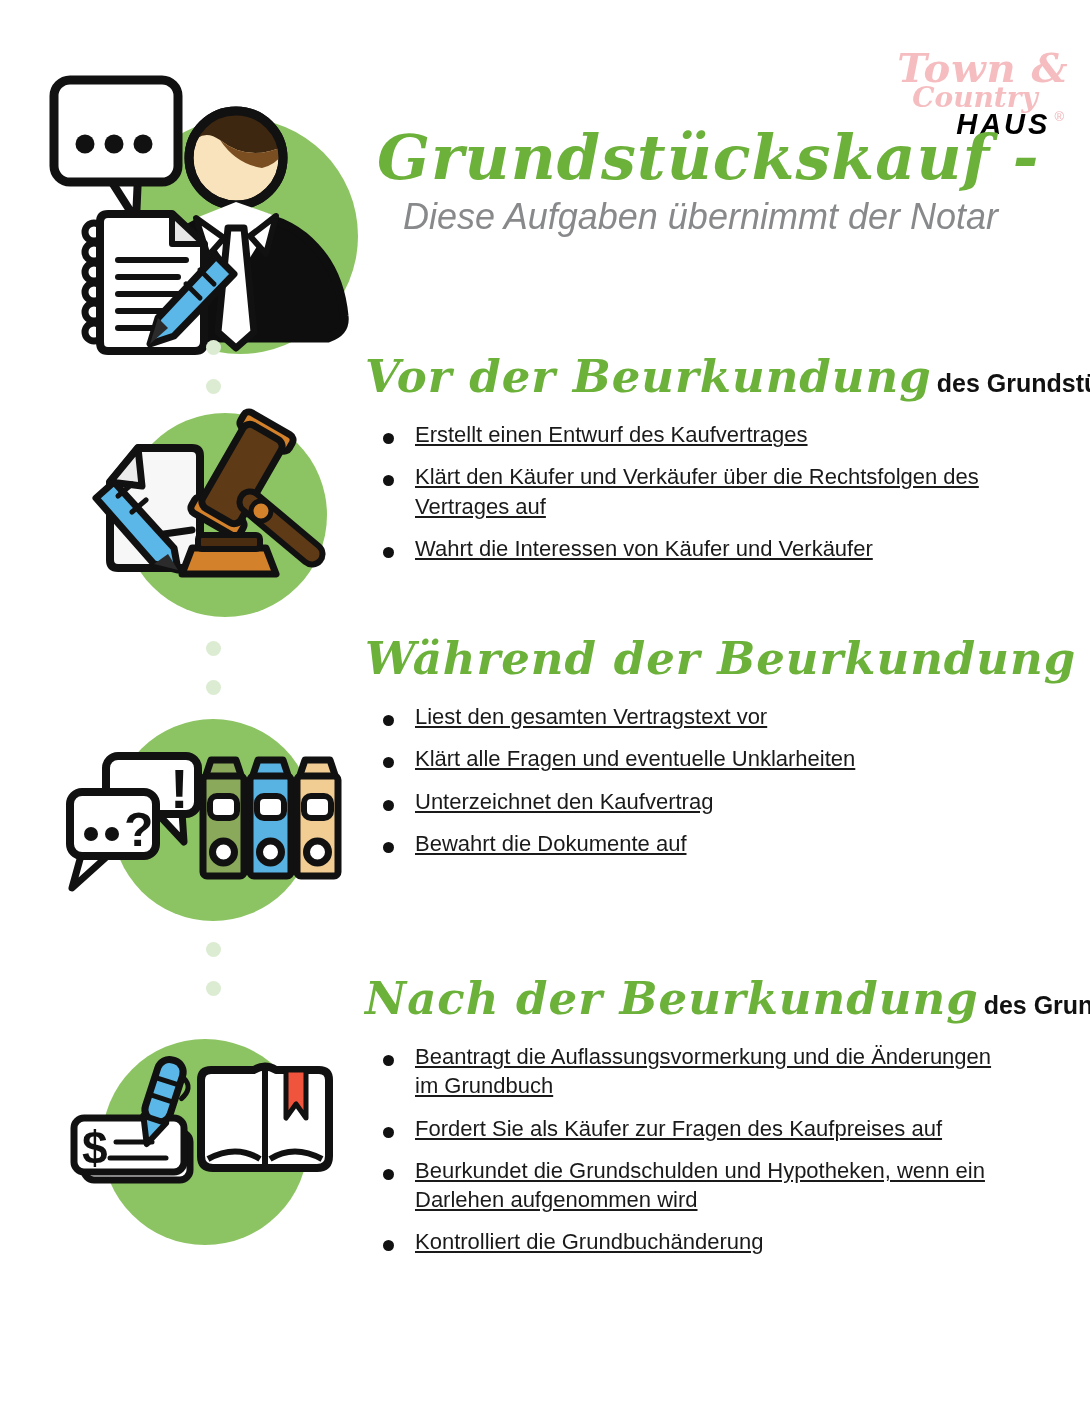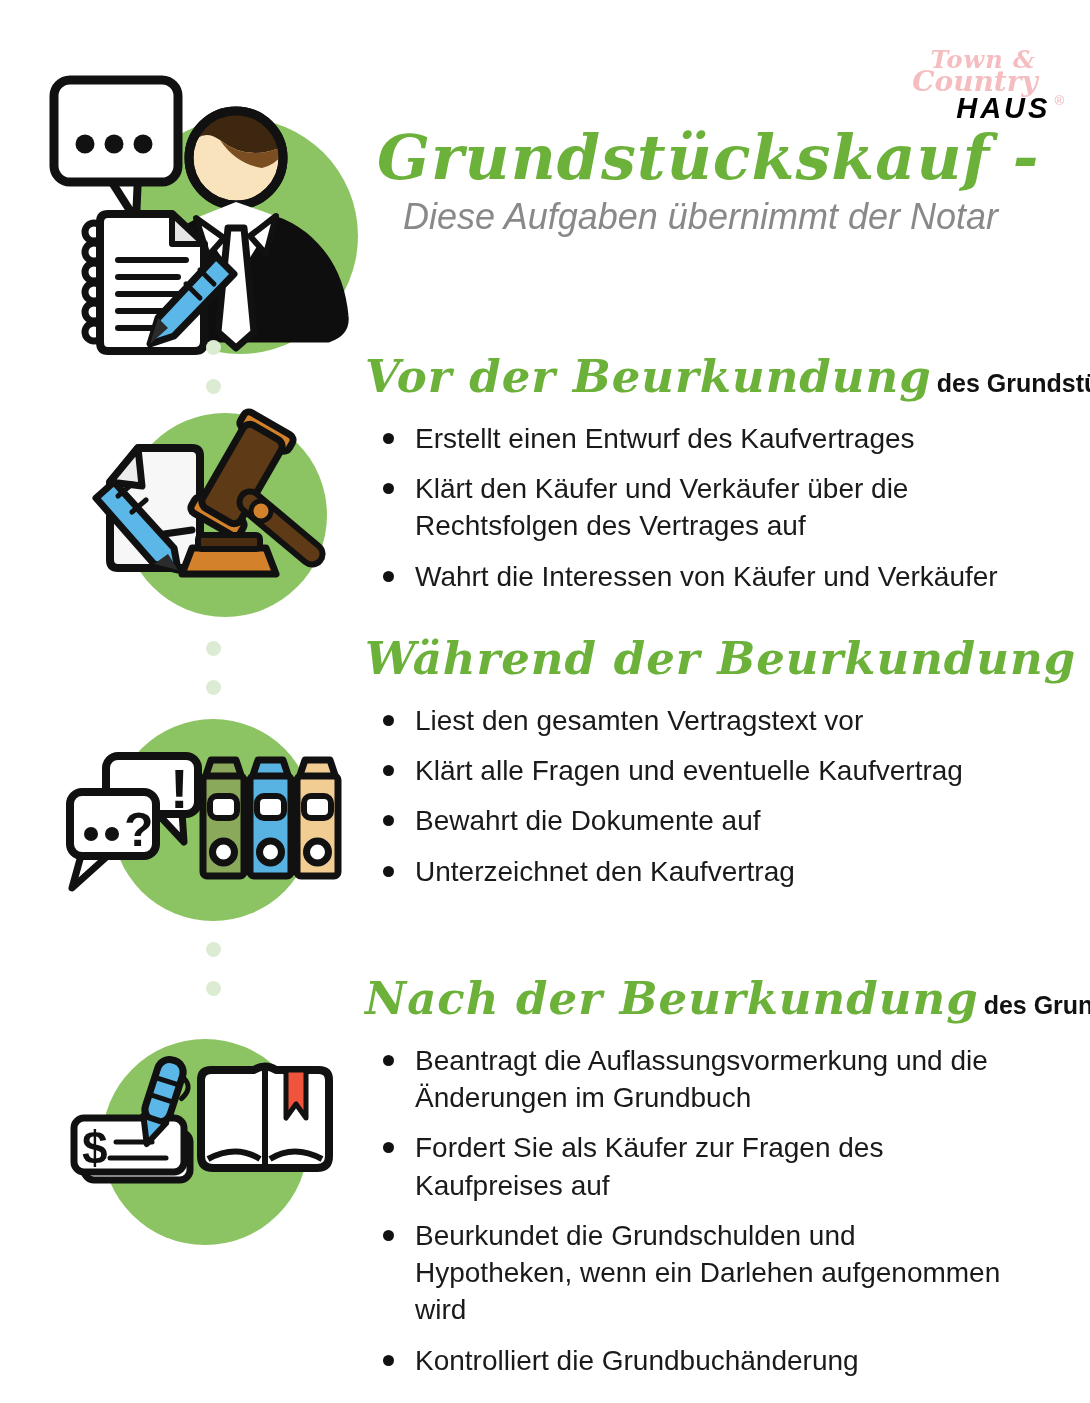--- a/index.html
+++ b/index.html
@@ -4,21 +4,21 @@
 <style>
   html,body{margin:0;padding:0;background:#ffffff;}
   body{width:1090px;height:1403px;position:relative;overflow:hidden;
        font-family:"Liberation Sans", sans-serif;color:#1a1a1a;}
   .abs{position:absolute;}
 
   
   .logo{left:880px;top:48px;width:190px;text-align:center;line-height:1;}
   .logo .l1,.logo .l2{font-family:"DejaVu Serif", serif;font-style:italic;font-weight:700;
        color:#f5bdc0;}
-  .logo .l1{font-size:24px;letter-spacing:1px;margin-left:16px;}
+  .logo .l1{font-size:40px;letter-spacing:1px;margin-left:16px;}
   .logo .l2{font-size:28px;margin-top:-4px;}
   .logo .l3row{display:flex;justify-content:flex-end;align-items:flex-start;gap:4px;
        margin-top:-2px;padding-right:6px;}
   .logo .l3{font-style:italic;font-weight:700;font-size:29px;letter-spacing:3px;color:#000000;}
   .logo .reg{font-size:13px;color:#f0b3b7;}
 
   
   .header{left:377px;top:124px;width:680px;}
   .title{font-family:"DejaVu Serif", serif;font-style:italic;font-weight:700;
          font-size:62px;line-height:1.1;color:#6cb13a;letter-spacing:1px;}
@@ -27,21 +27,21 @@
   
   .sec{left:365px;width:672px;}
   .sec-head{display:flex;align-items:baseline;gap:5px;justify-content:space-between;}
   .script{font-family:"DejaVu Serif", serif;font-style:italic;font-weight:700;
           font-size:45px;line-height:1.2;color:#6cb13a;letter-spacing:1px;white-space:nowrap;}
   .suffix{font-weight:700;font-size:25px;color:#111;white-space:nowrap;}
   ul.tasks{list-style:none;margin:16px 0 0 0;padding:0;}
   ul.tasks li{display:flex;margin-bottom:13px;}
   .dot{flex:none;width:11px;height:11px;border-radius:50%;background:#111;
        margin:13px 21px 0 18px;}
-  .task-text{font-size:28px;line-height:1.33;max-width:600px;}
+  .task-text{font-size:22px;line-height:1.33;max-width:600px;text-decoration:underline;}
 
   
   .conn{width:15px;height:15px;border-radius:50%;background:#dcecd2;left:206px;}
   svg .ln{stroke:#111;stroke-linecap:round;}
   svg text{font-family:"Liberation Sans", sans-serif;font-weight:700;fill:#111;}
 </style>
 </head>
 <body>
 
 <div class="abs logo">
@@ -243,29 +243,29 @@
     <span class="script">Während der Beurkundung</span>
 
   </div>
   <ul class="tasks">
     <li>
         <span class="dot"></span>
         <span class="task-text">Liest den gesamten Vertragstext vor</span>
       </li>
     <li>
         <span class="dot"></span>
-        <span class="task-text">Klärt alle Fragen und eventuelle Kaufvertrag</span>
+        <span class="task-text">Klärt alle Fragen und eventuelle Unklarheiten</span>
+      </li>
+    <li>
+        <span class="dot"></span>
+        <span class="task-text">Unterzeichnet den Kaufvertrag</span>
       </li>
     <li>
         <span class="dot"></span>
         <span class="task-text">Bewahrt die Dokumente auf</span>
-      </li>
-    <li>
-        <span class="dot"></span>
-        <span class="task-text">Unterzeichnet den Kaufvertrag</span>
       </li>
   </ul>
 </section>
 
 <section class="abs sec" style="top:972px">
   <div class="sec-head">
     <span class="script">Nach der Beurkundung</span>
     <span class="suffix">des Grundstücks</span>
   </div>
   <ul class="tasks">

